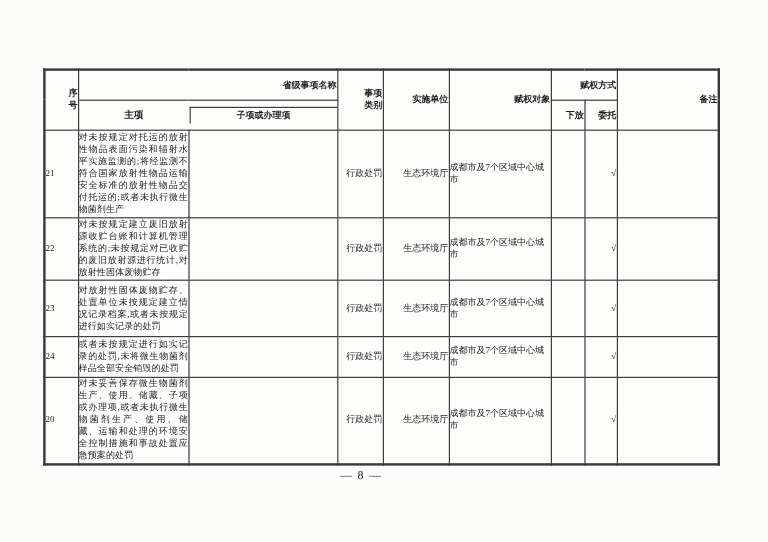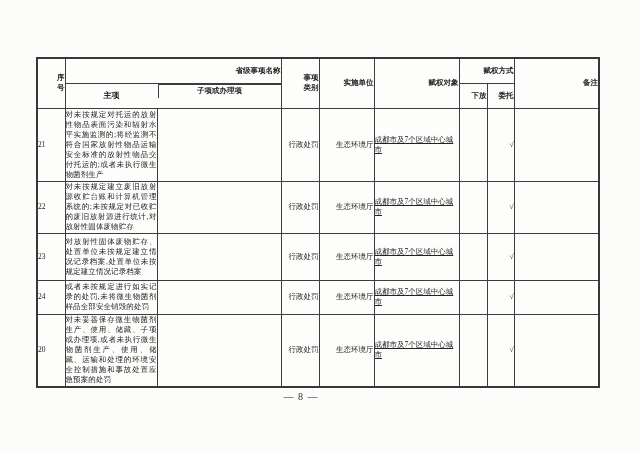--- a/index.html
+++ b/index.html
@@ -49,41 +49,41 @@
   tr.r25 { height: 73px; }
   td.seq { text-align: left; }
   td.main {
     vertical-align: middle;
     padding: 1px 2px;
     text-align: justify;
     text-align-last: left;
     letter-spacing: 0.1px;
   }
   td.cat, td.unit, td.mark { text-align: right; }
-  td.target { padding: 1px 3px; text-align: left; text-decoration: underline; }
+  td.target { padding: 1px 3px; text-align: left; }
   
   .stagger {
     display: flex;
     align-items: stretch;
     height: 24px;
   }
   .stagger .main-item {
     width: 92px;
     flex: 0 0 92px;
     display: flex;
     align-items: center;
     justify-content: center;
     font-weight: bold;
     font-size: 8px;
   }
   .stagger .sub-wrap {
     flex: 1 1 auto;
     display: flex;
     flex-direction: column;
-    justify-content: flex-start;
+    justify-content: center;
   }
   .stagger .sub-box {
     height: 13px;
     border-top: 1px solid #3d3d3d;
     border-left: 1px solid #3d3d3d;
     display: flex;
     align-items: center;
     justify-content: center;
     font-weight: bold;
     font-size: 7.5px;
@@ -161,21 +161,21 @@
       <td class="cat">行政处罚</td>
       <td class="unit">生态环境厅</td>
       <td class="target">成都市及7个区域中心城市</td>
       <td class="mark"></td>
       <td class="mark">√</td>
       <td class="remark"></td>
     </tr>
 
     <tr class="r23">
       <td class="seq">23</td>
-      <td class="main">对放射性固体废物贮存、处置单位未按规定建立情况记录档案,处置单位未按规定建立情况记录档案</td>
+      <td class="main">对放射性固体废物贮存、处置单位未按规定建立情况记录档案,或者未按规定进行如实记录的处罚</td>
       <td class="sub"></td>
       <td class="cat">行政处罚</td>
       <td class="unit">生态环境厅</td>
       <td class="target">成都市及7个区域中心城市</td>
       <td class="mark"></td>
       <td class="mark">√</td>
       <td class="remark"></td>
     </tr>
 
     <tr class="r24">

